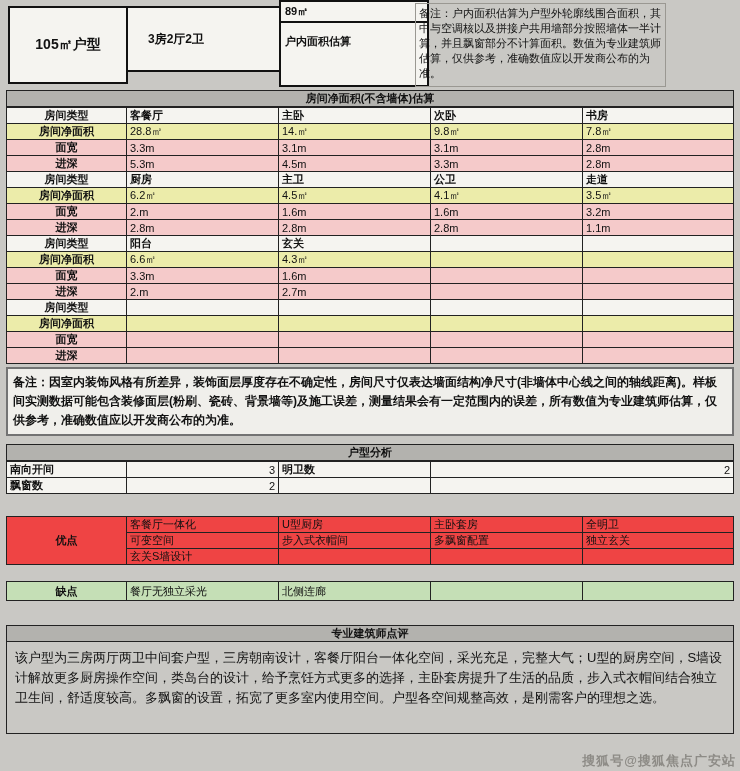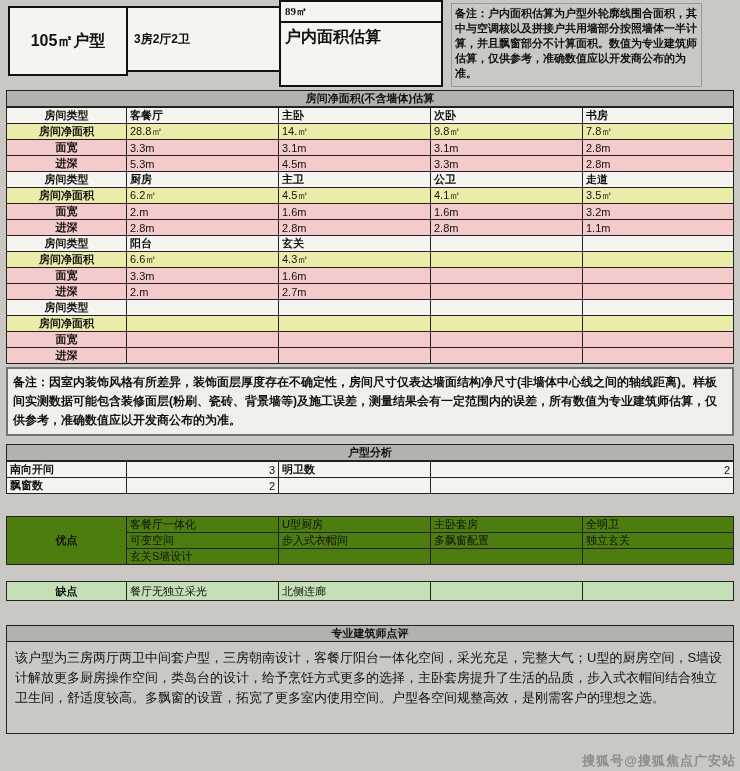--- a/index.html
+++ b/index.html
@@ -9,32 +9,32 @@
     font-family: "Liberation Sans", "DejaVu Sans", sans-serif;
     color: #111;
     position: relative;
     overflow: hidden;
   }
   .page { padding: 0 6px; }
 
   
   .top-header { position: relative; height: 90px; }
   .box { position: absolute; background: #f5f4f0; border: 2px solid #111; }
-  .box1 { left: 2px; top: 6px; width: 120px; height: 70px;
+  .box1 { left: 2px; top: 6px; width: 120px; height: 78px;
           display: flex; align-items: center; justify-content: center;
-          font-weight: bold; font-size: 16px; }
+          font-weight: bold; font-size: 14px; }
   .box2 { left: 120px; top: 6px; width: 155px; height: 66px;
-          display: flex; align-items: center; padding-left: 6px;
+          display: flex; align-items: center; padding-left: 20px;
           font-weight: bold; font-size: 12px; }
-  .box3 { left: 273px; top: 0; width: 164px; height: 87px; font-family: Liberation Serif, serif; }
+  .box3 { left: 273px; top: 0; width: 150px; height: 87px; }
   .box3-top { height: 21px; border-bottom: 2px solid #111; padding: 2px 4px;
               font-weight: bold; font-size: 11px; }
-  .box3-bottom { padding: 4px 4px; font-weight: bold; font-size: 16px; }
-  .top-note { position: absolute; left: 445px; top: 3px; width: 251px; height: 84px;
-              font-size: 11px; font-weight: bold; line-height: 15px;
+  .box3-bottom { padding: 11px 4px; font-weight: bold; font-size: 11px; }
+  .top-note { position: absolute; left: 409px; top: 3px; width: 251px; height: 84px;
+              font-size: 11px; font-weight: normal; line-height: 15px;
               border: 1px solid #9a9892; padding: 2px 3px; overflow: hidden; }
 
   
   .section-bar { background: #b3b2ae; border: 1px solid #222; text-align: center;
                  font-weight: bold; font-size: 11px; height: 17px; line-height: 15px; }
 
   
   table { border-collapse: collapse; table-layout: fixed; width: 727px; }
   td { border: 1px solid #222; font-size: 11px; height: 15px; padding: 0 3px;
        overflow: hidden; white-space: nowrap; background: #f5f4f0; }
@@ -45,21 +45,21 @@
   .row-width td, .row-depth td { background: #f5caca; }
 
   .mid-note { background: #f0efeb; border: 2px solid #737373; font-size: 12px;
               font-weight: bold; line-height: 19px; padding: 4px 5px; margin-top: 3px; }
 
   .analysis-bar { margin-top: 8px; }
   .analysis-table .a-label { text-align: left; font-weight: bold; margin-top: 46px; }
   .analysis-table .a-value { text-align: right; }
 
   .pros-table { margin-top: 22px; }
-  .pros-table td { background: #4d7c0f; height: 16px; }
+  .pros-table td { background: #ef4444; height: 16px; }
   .cons-table { margin-top: 16px; }
   .cons-table td { background: #c5dfb6; height: 19px; }
   .side-label { text-align: center; font-weight: bold; }
 
   .review-bar { margin-top: 24px; }
   .review-text { border: 1px solid #222; border-top: none; padding: 6px 8px;
                  font-size: 13px; font-weight: normal; line-height: 20px;
                  background: #c9c8c4; min-height: 92px; }
 
   .watermark { position: absolute; right: 4px; bottom: 1px; font-size: 13px;

